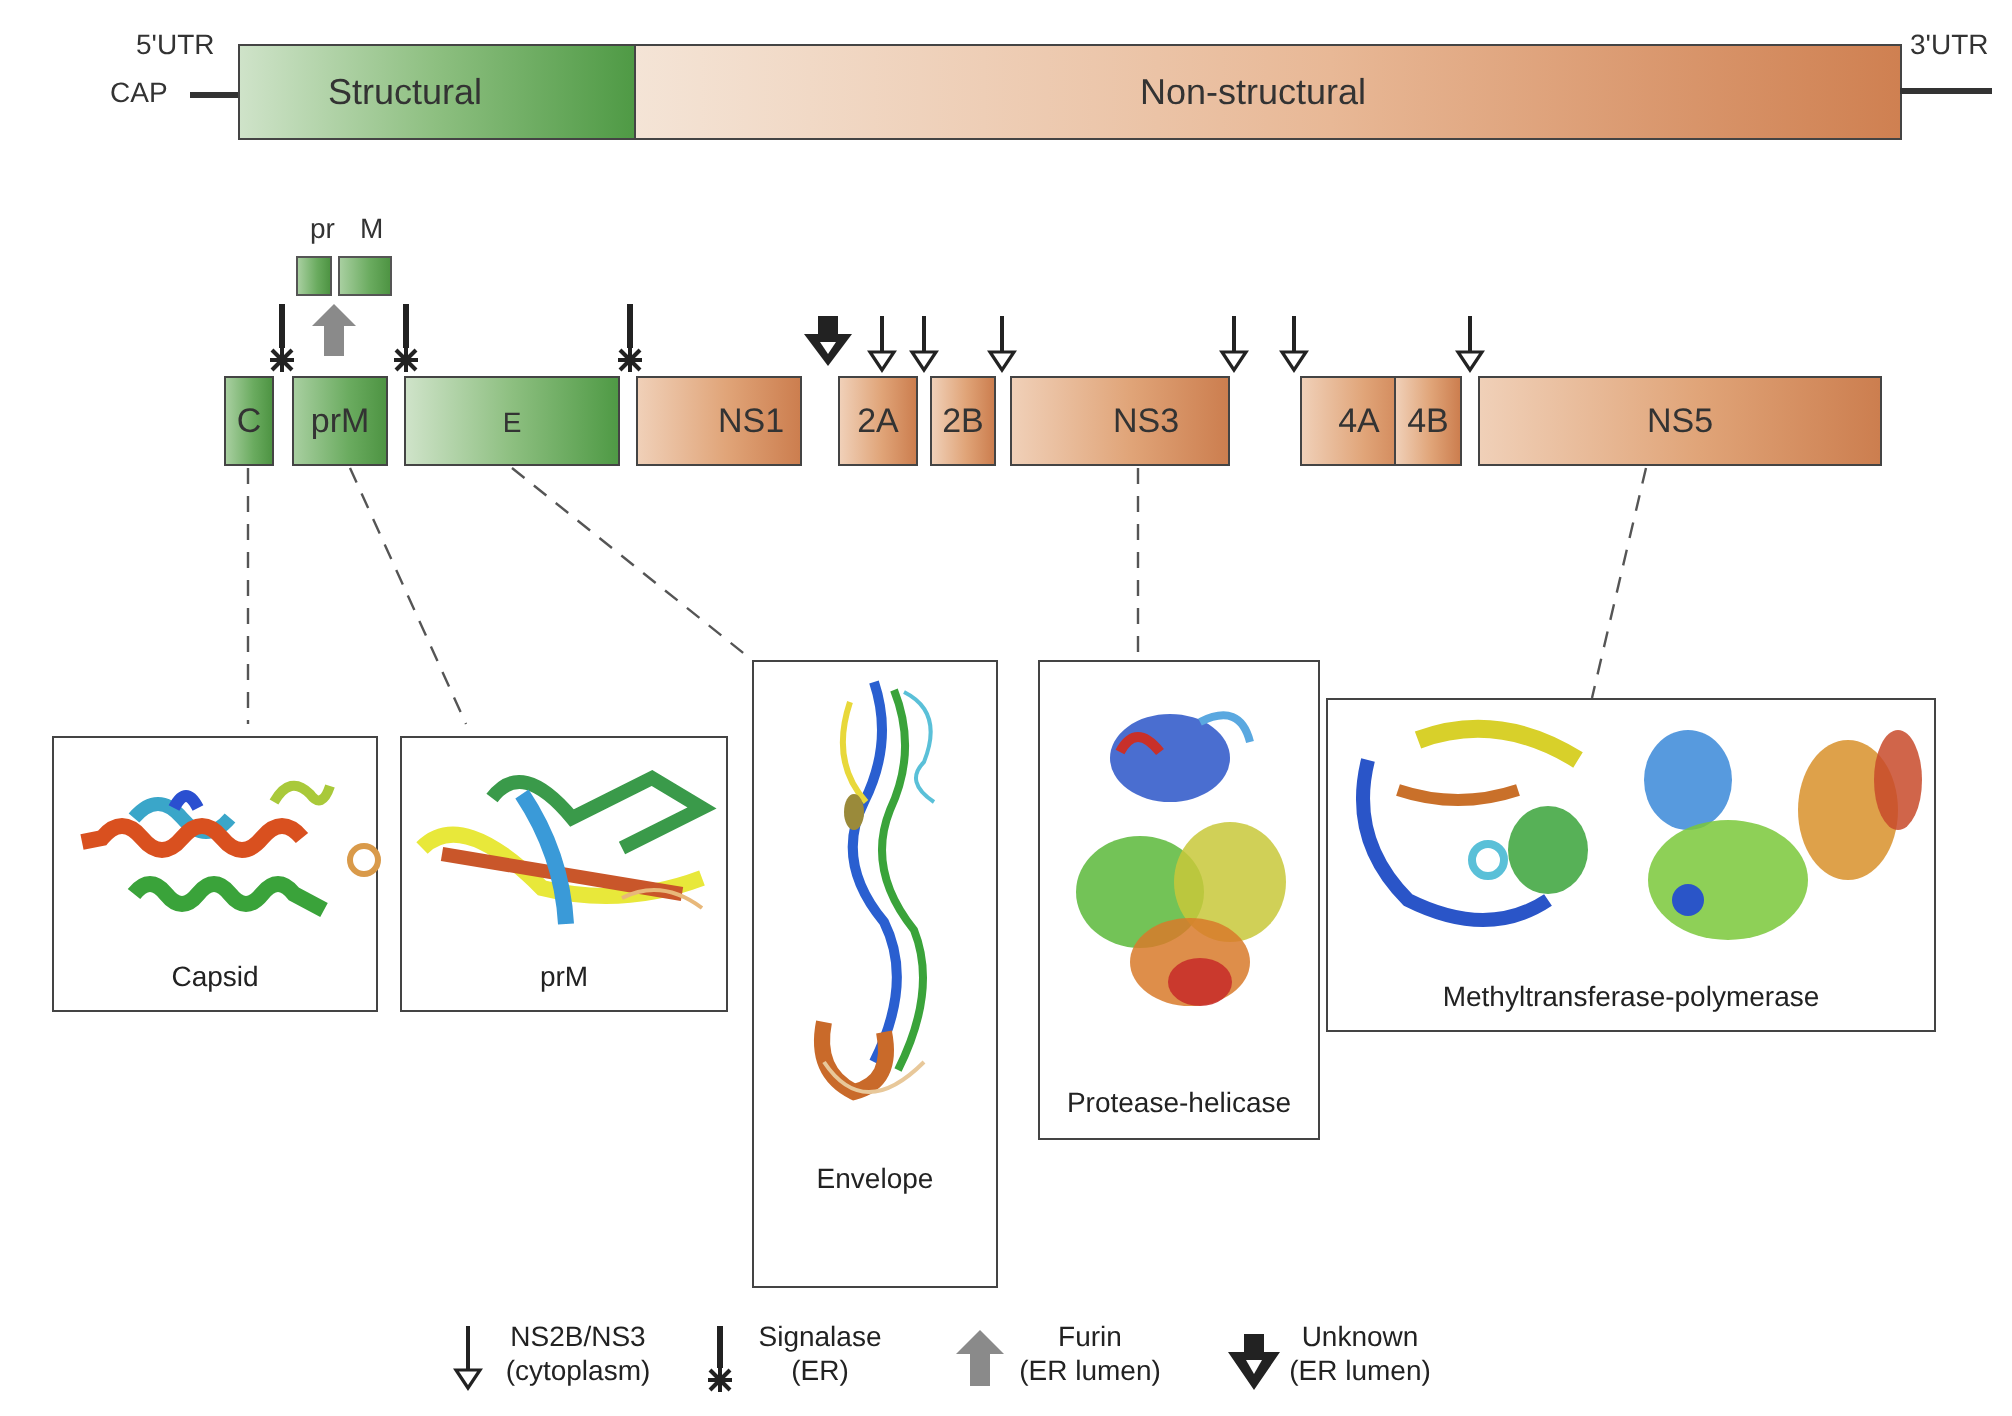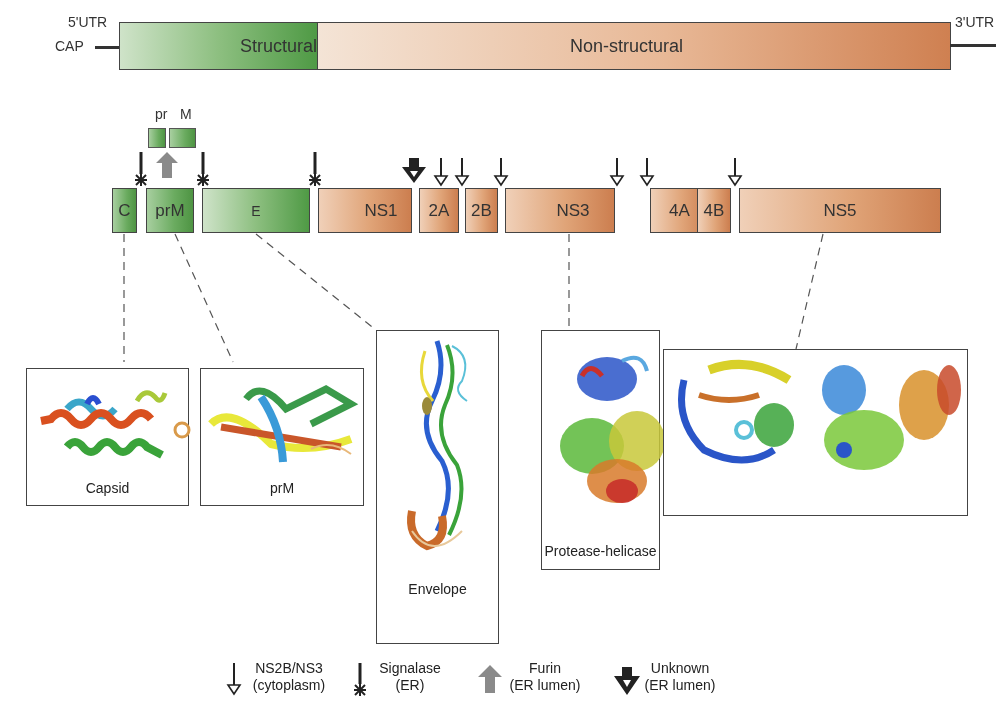--- a/index.html
+++ b/index.html
@@ -1,20 +1,20 @@
 <!DOCTYPE html>
 <html><head>
 <meta charset="utf-8">
 <style>
   html,body{margin:0;padding:0;background:#fff;}
   body{width:1006px;height:708px;position:relative;overflow:hidden;font-family:"Liberation Sans",sans-serif;color:#222;}
   .abs{position:absolute;}
   .lbl{font-size:14px;color:#333;}
   .bar{position:absolute;border:1px solid #444;box-sizing:border-box;display:flex;align-items:center;}
-  .green{background:linear-gradient(90deg,#cfe3c9 0%,#8dbf80 50%,#4f9a45 100%);justify-content:flex-end;}
+  .green{background:linear-gradient(90deg,#cfe3c9 0%,#8dbf80 50%,#4f9a45 100%);}
   .orange{background:linear-gradient(90deg,#f4e4d6 0%,#e8b896 55%,#cf8051 100%);}
   .gbox{background:linear-gradient(90deg,#a8cfa0 0%,#6aab5f 60%,#4e9443 100%);}
   .obox{background:linear-gradient(90deg,#f0d0b8 0%,#e0a478 55%,#cc7e4f 100%);}
   .prot{position:absolute;border:1px solid #444;box-sizing:border-box;justify-content:center;font-size:17px;color:#333;}
   .prot span{display:block;width:100%;text-align:center;}
   .panel{position:absolute;border:1px solid #444;box-sizing:border-box;background:#fff;}
   .panel .cap{position:absolute;left:0;right:0;text-align:center;font-size:14px;color:#222;}
   svg{position:absolute;overflow:visible;}
   .legend-text{position:absolute;font-size:14px;text-align:center;line-height:17px;color:#222;}
 </style>
@@ -40,21 +40,21 @@
 
 <div class="bar prot gbox" style="left:112px;top:188px;width:25px;height:45px;">
     <span>C</span>
   </div>
 <div class="bar prot gbox" style="left:146px;top:188px;width:48px;height:45px;">
     <span>prM</span>
   </div>
 <div class="bar prot green" style="left:202px;top:188px;width:108px;height:45px;font-size:14px;">
     <span>E</span>
   </div>
-<div class="bar prot obox" style="left:318px;top:188px;width:94px;height:45px;padding-left:32px;">
+<div class="bar prot obox" style="left:318px;top:188px;width:83px;height:45px;padding-left:32px;">
     <span>NS1</span>
   </div>
 <div class="bar prot obox" style="left:419px;top:188px;width:40px;height:45px;">
     <span>2A</span>
   </div>
 <div class="bar prot obox" style="left:465px;top:188px;width:33px;height:45px;justify-content:center;">
     <span>2B</span>
   </div>
 <div class="bar prot obox" style="left:505px;top:188px;width:110px;height:45px;padding-left:26px;">
     <span>NS3</span>
@@ -140,21 +140,21 @@
     <path d="M70,14 q12,30 -2,60 q-12,30 12,60 q12,30 -8,70" stroke="#3aa33a" stroke-width="4" fill="none"></path>
     <path d="M48,20 q-10,30 8,50" stroke="#e8d83a" stroke-width="3" fill="none"></path>
     <path d="M75,15 q20,10 10,35 q-10,10 5,20" stroke="#5ac0d8" stroke-width="2" fill="none"></path>
     <ellipse cx="50" cy="75" rx="5" ry="9" fill="#9a8a3a"></ellipse>
     <path d="M35,180 q-5,25 15,35 q20,-5 15,-30" stroke="#c96a2a" stroke-width="8" fill="none"></path>
     <path d="M35,200 q20,30 50,0" stroke="#e8c89a" stroke-width="2" fill="none"></path>
   </svg>
   <div class="cap" style="top:250px;">Envelope</div>
 </div>
 
-<div class="panel" style="left:541px;top:330px;width:119px;height:240px;">
+<div class="panel" style="left:519px;top:330px;width:141px;height:240px;">
   <svg width="141" height="210" style="left:0;top:0;">
     <ellipse cx="65" cy="48" rx="30" ry="22" fill="#2a55c8" opacity="0.85"></ellipse>
     <path d="M40,45 q8,-15 20,0" stroke="#c8302a" stroke-width="5" fill="none"></path>
     <path d="M80,30 q20,-10 25,10" stroke="#5aa8e0" stroke-width="4" fill="none"></path>
     <ellipse cx="50" cy="115" rx="32" ry="28" fill="#5ab83a" opacity="0.85"></ellipse>
     <ellipse cx="95" cy="110" rx="28" ry="30" fill="#c8c83a" opacity="0.85"></ellipse>
     <ellipse cx="75" cy="150" rx="30" ry="22" fill="#d87a2a" opacity="0.85"></ellipse>
     <ellipse cx="80" cy="160" rx="16" ry="12" fill="#c8302a" opacity="0.9"></ellipse>
   </svg>
   <div class="cap" style="top:212px;">Protease-helicase</div>
@@ -166,20 +166,21 @@
     <path d="M45,20 q40,-15 80,10" stroke="#d8d02a" stroke-width="9" fill="none"></path>
     <path d="M35,45 q30,10 60,0" stroke="#c9702a" stroke-width="6" fill="none"></path>
     <circle cx="80" cy="80" r="8" stroke="#5ac0d8" stroke-width="4" fill="none"></circle>
     <ellipse cx="110" cy="75" rx="20" ry="22" fill="#3aa33a" opacity="0.85"></ellipse>
     <ellipse cx="180" cy="40" rx="22" ry="25" fill="#3a88d8" opacity="0.85"></ellipse>
     <ellipse cx="200" cy="90" rx="40" ry="30" fill="#7ac83a" opacity="0.85"></ellipse>
     <ellipse cx="260" cy="55" rx="25" ry="35" fill="#d8902a" opacity="0.85"></ellipse>
     <ellipse cx="285" cy="40" rx="12" ry="25" fill="#c84a2a" opacity="0.85"></ellipse>
     <ellipse cx="180" cy="100" rx="8" ry="8" fill="#2a55c8"></ellipse>
   </svg>
+  <div class="cap" style="top:140px;">Methyltransferase-polymerase</div>
 </div>
 
 <div>
   <svg width="20" height="34" style="left:226px;top:663px;">
     <line x1="8" y1="0" x2="8" y2="22" stroke="#222" stroke-width="2"></line>
     <polygon points="2,22 14,22 8,31" fill="#fff" stroke="#222" stroke-width="1.6"></polygon>
   </svg>
   <div class="legend-text" style="left:244px;top:660px;width:90px;">
     <div>NS2B/NS3</div>
     <div>(cytoplasm)</div>

